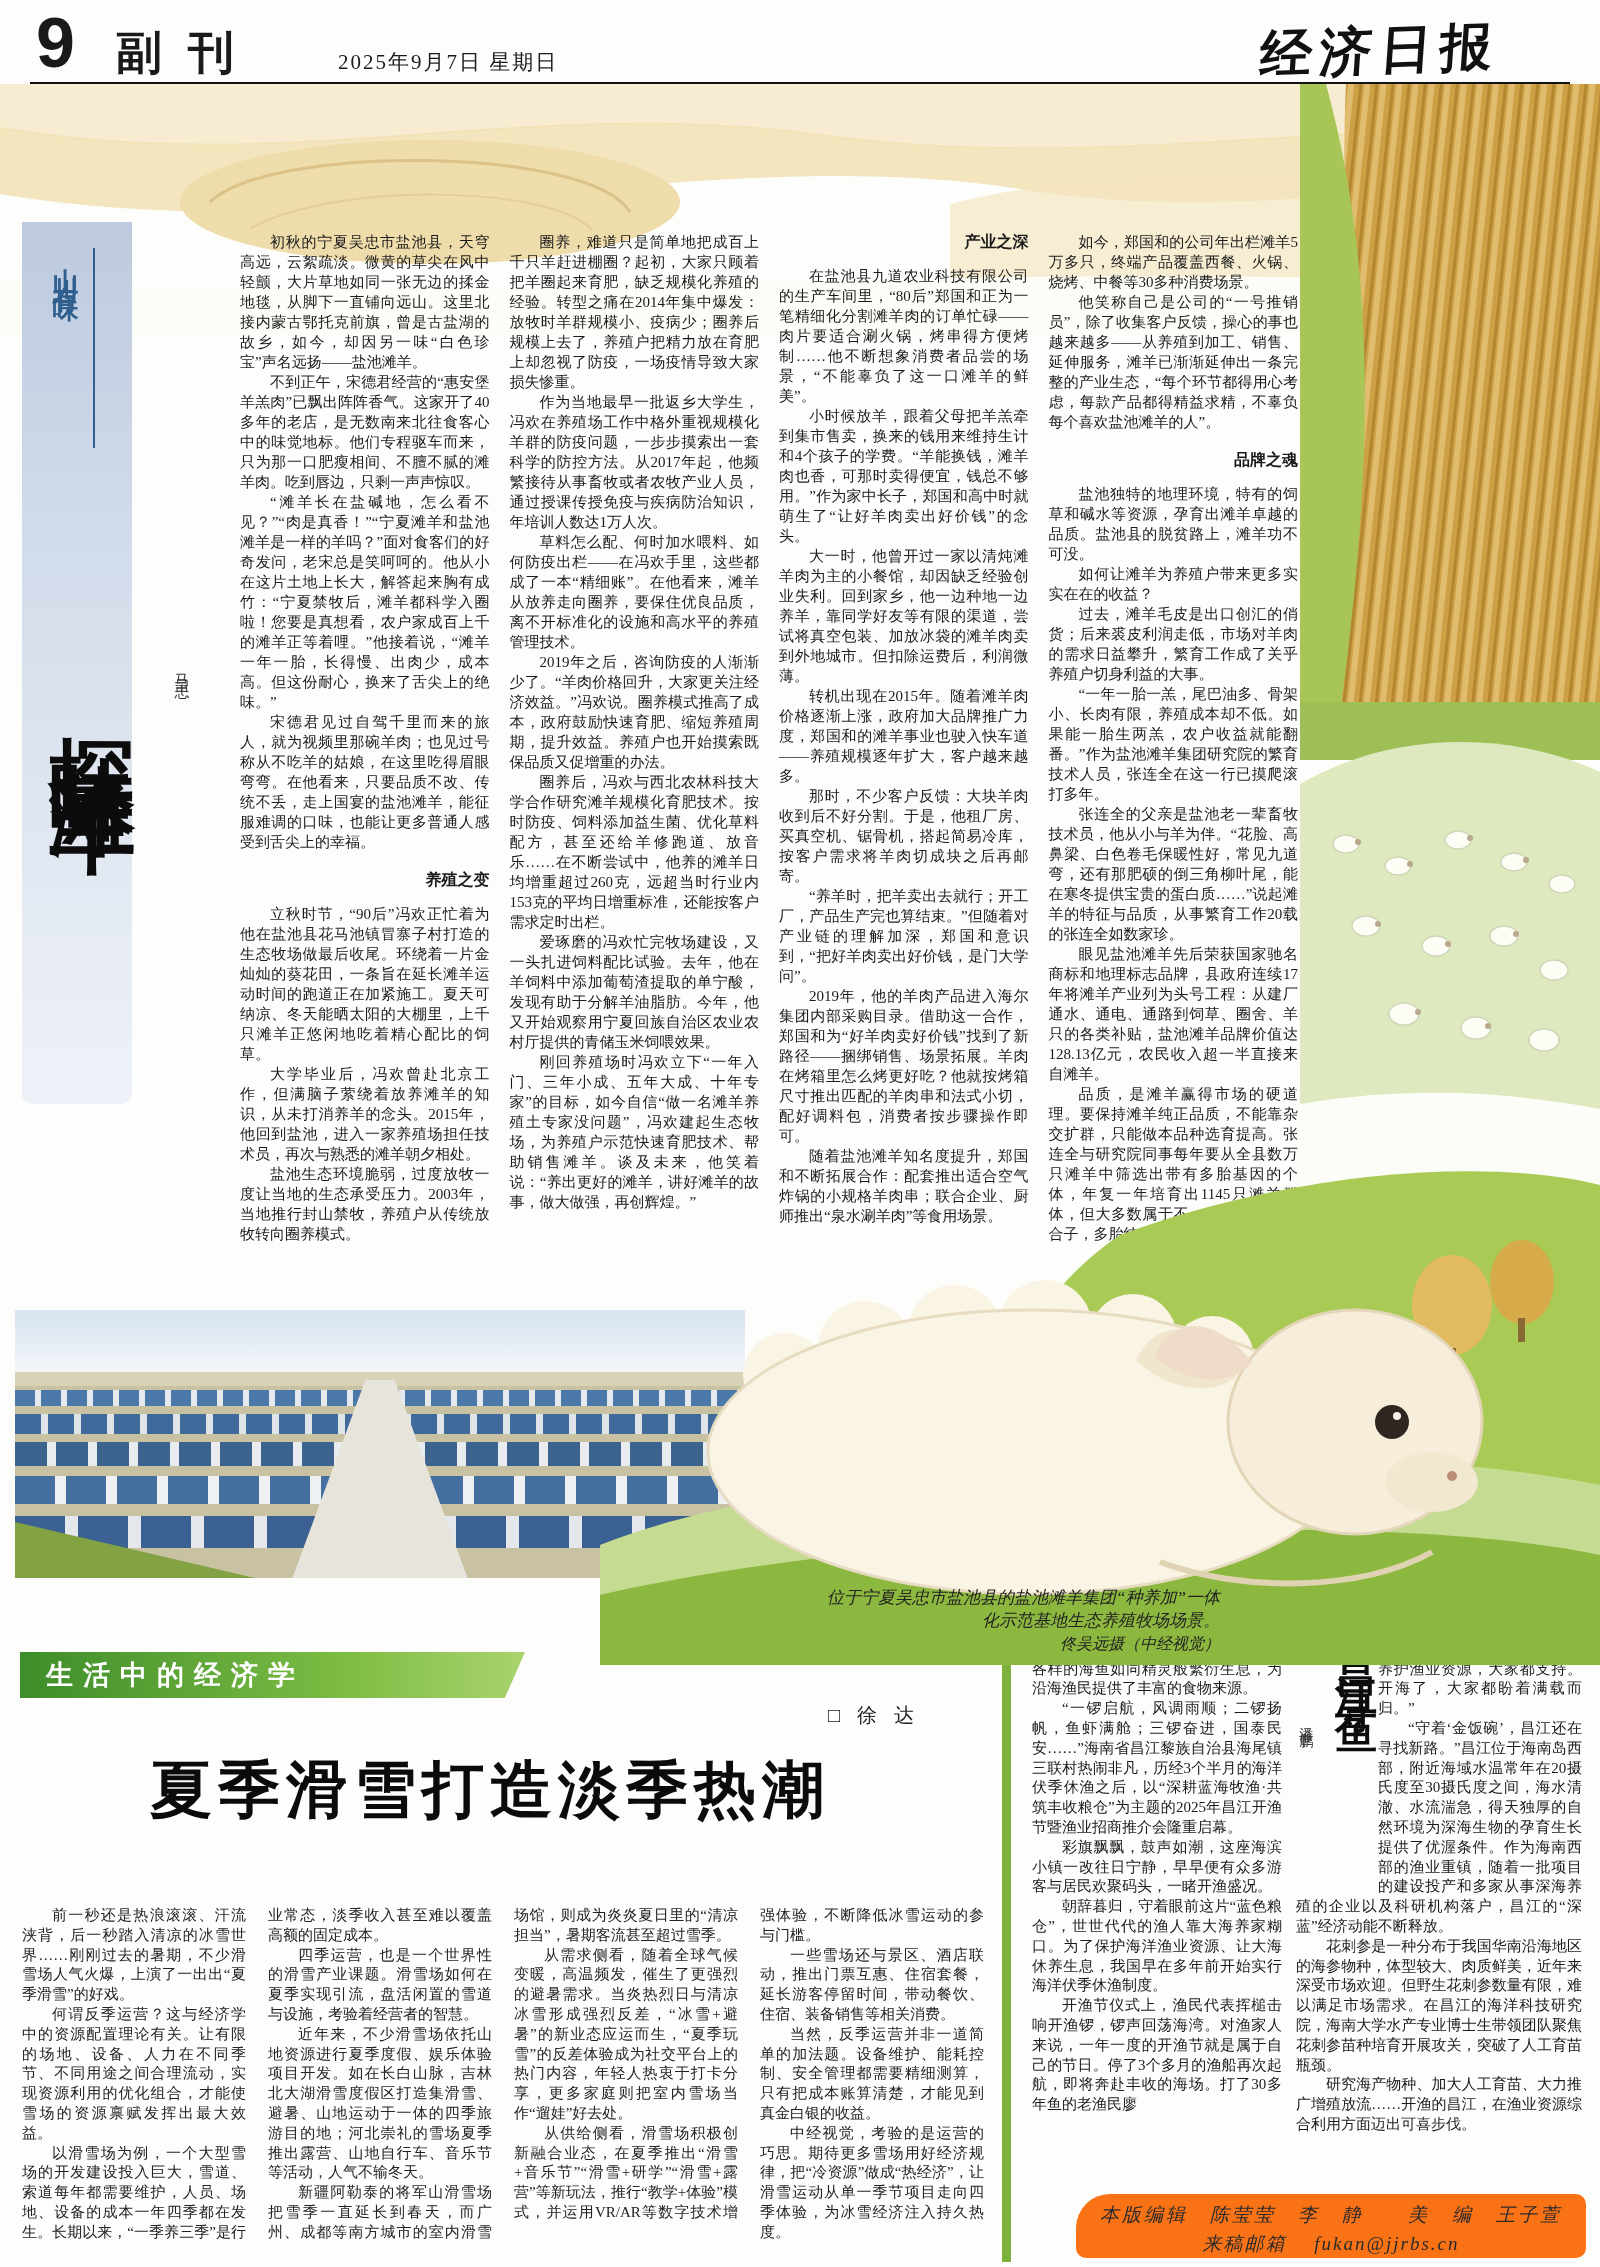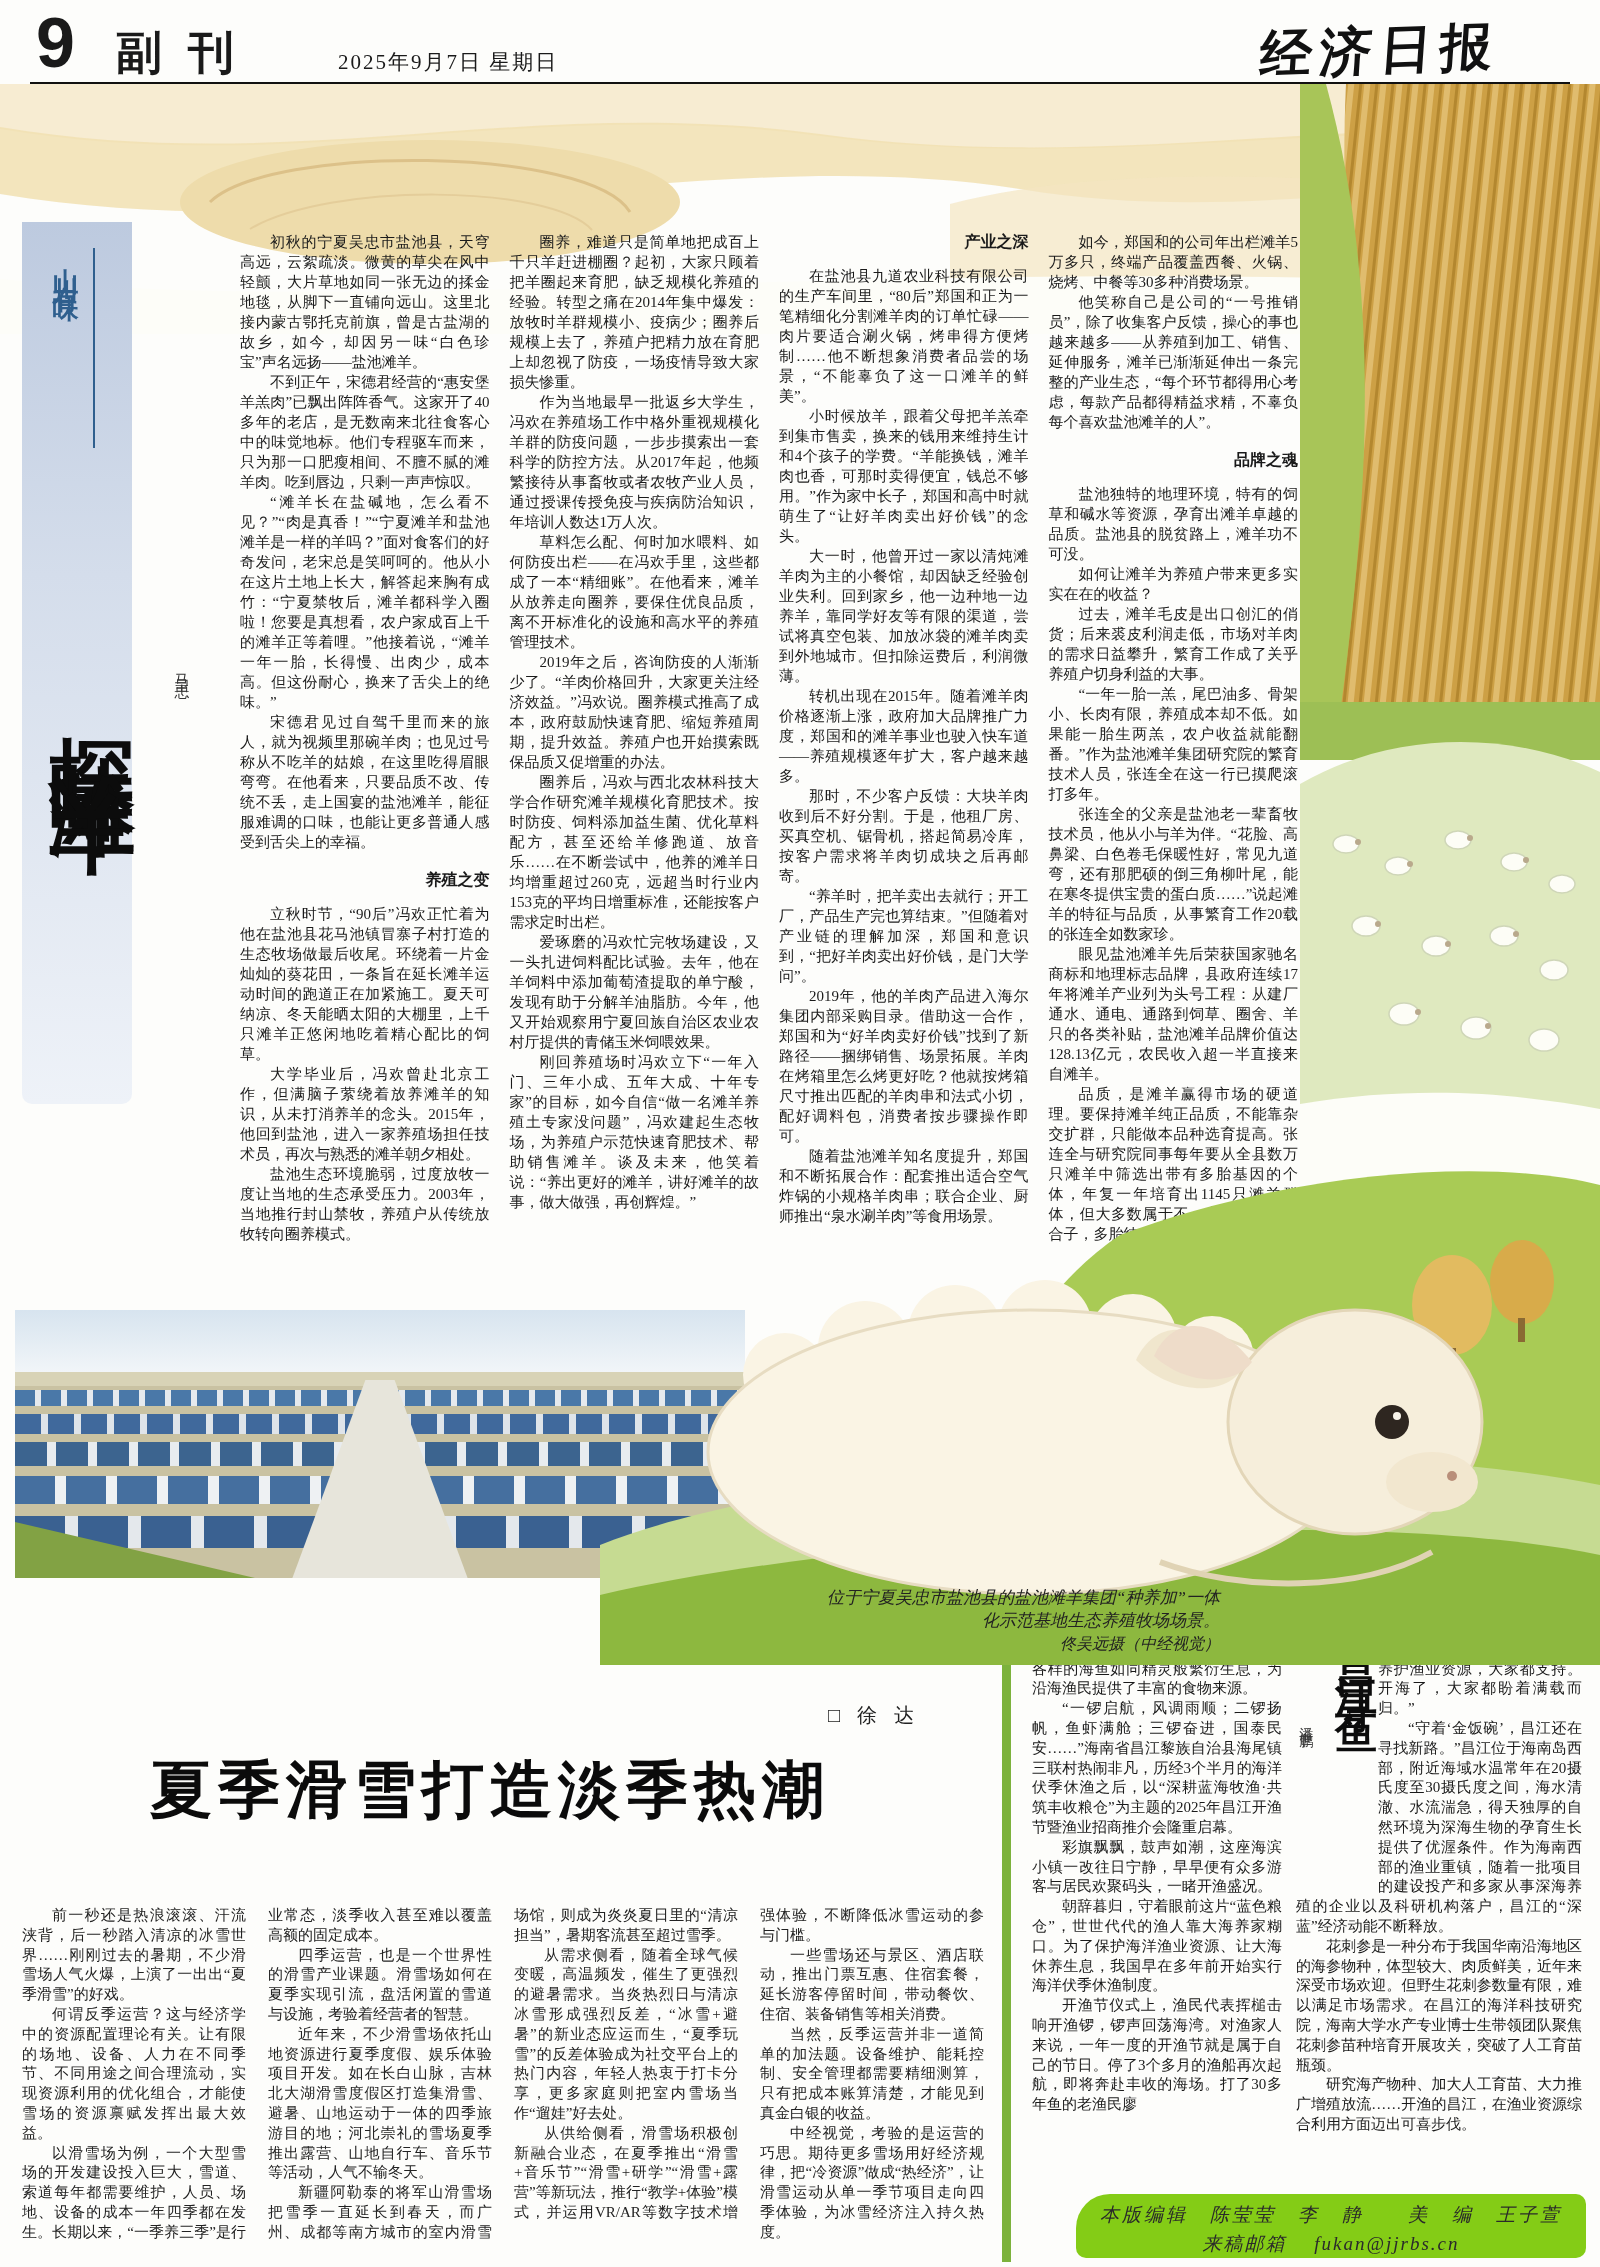--- a/index.html
+++ b/index.html
@@ -80,21 +80,21 @@
   .fc1{left:1032px;}
   .fc2{left:1296px;width:286px;}
   .fish-title-float{float:left;width:70px;height:258px;margin:4px 12px 8px 0;position:relative;}
   .fish-title{position:absolute;right:0;top:0;writing-mode:vertical-rl;
          font-family:"Liberation Sans",sans-serif;font-size:42px;font-weight:900;
          letter-spacing:18px;color:#0c0c0c;}
   .fish-author{position:absolute;left:0;top:92px;writing-mode:vertical-rl;
          font-size:14px;letter-spacing:4px;color:#333;}
   
   .footer-band{position:absolute;left:1076px;top:2194px;width:510px;height:64px;
-         background:#84cc16;border-radius:34px 10px 10px 10px;z-index:6;
+         background:#f97316;border-radius:34px 10px 10px 10px;z-index:6;
          text-align:center;font-size:19px;color:#2a2a2a;font-style:italic;}
   .footer-band .l1{margin-top:8px;letter-spacing:3px;}
   .footer-band .l2{margin-top:3px;letter-spacing:2px;}
 </style>
 </head>
 <body>
 
 <div class="page">
 
   <div class="hdr">
@@ -237,20 +237,21 @@
       <path d="M560,442 C640,472 760,472 832,432" stroke="#e0d3b4" stroke-width="6" fill="none"></path>
     </g>
   </svg>
 
   <div class="caption">
     <div>位于宁夏吴忠市盐池县的盐池滩羊集团“种养加”一体</div>
     <div>化示范基地生态养殖牧场场景。</div>
     <div class="credit">佟吴远摄（中经视觉）</div>
   </div>
 
+  <div class="eco-banner">生活中的经济学</div>
   <div class="eco-byline">
     <span>□</span>
     <span>徐  达</span>
   </div>
   <div class="eco-headline">夏季滑雪打造淡季热潮</div>
   <div class="eco-body">
       <p>前一秒还是热浪滚滚、汗流浃背，后一秒踏入清凉的冰雪世界……刚刚过去的暑期，不少滑雪场人气火爆，上演了一出出“夏季滑雪”的好戏。</p>
       <p>何谓反季运营？这与经济学中的资源配置理论有关。让有限的场地、设备、人力在不同季节、不同用途之间合理流动，实现资源利用的优化组合，才能使雪场的资源禀赋发挥出最大效益。</p>
       <p>以滑雪场为例，一个大型雪场的开发建设投入巨大，雪道、索道每年都需要维护，人员、场地、设备的成本一年四季都在发生。长期以来，“一季养三季”是行业常态，淡季收入甚至难以覆盖高额的固定成本。</p>
       <p>四季运营，也是一个世界性的滑雪产业课题。滑雪场如何在夏季实现引流，盘活闲置的雪道与设施，考验着经营者的智慧。</p>

